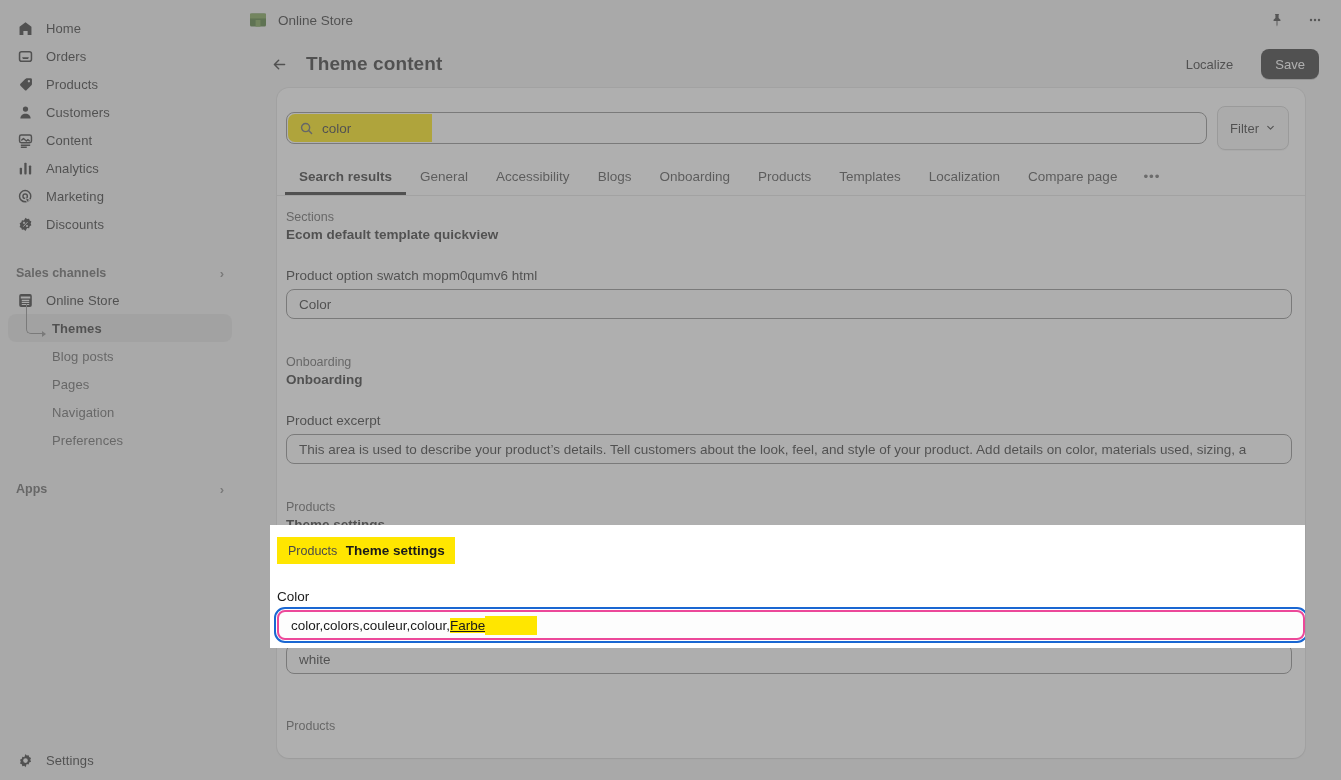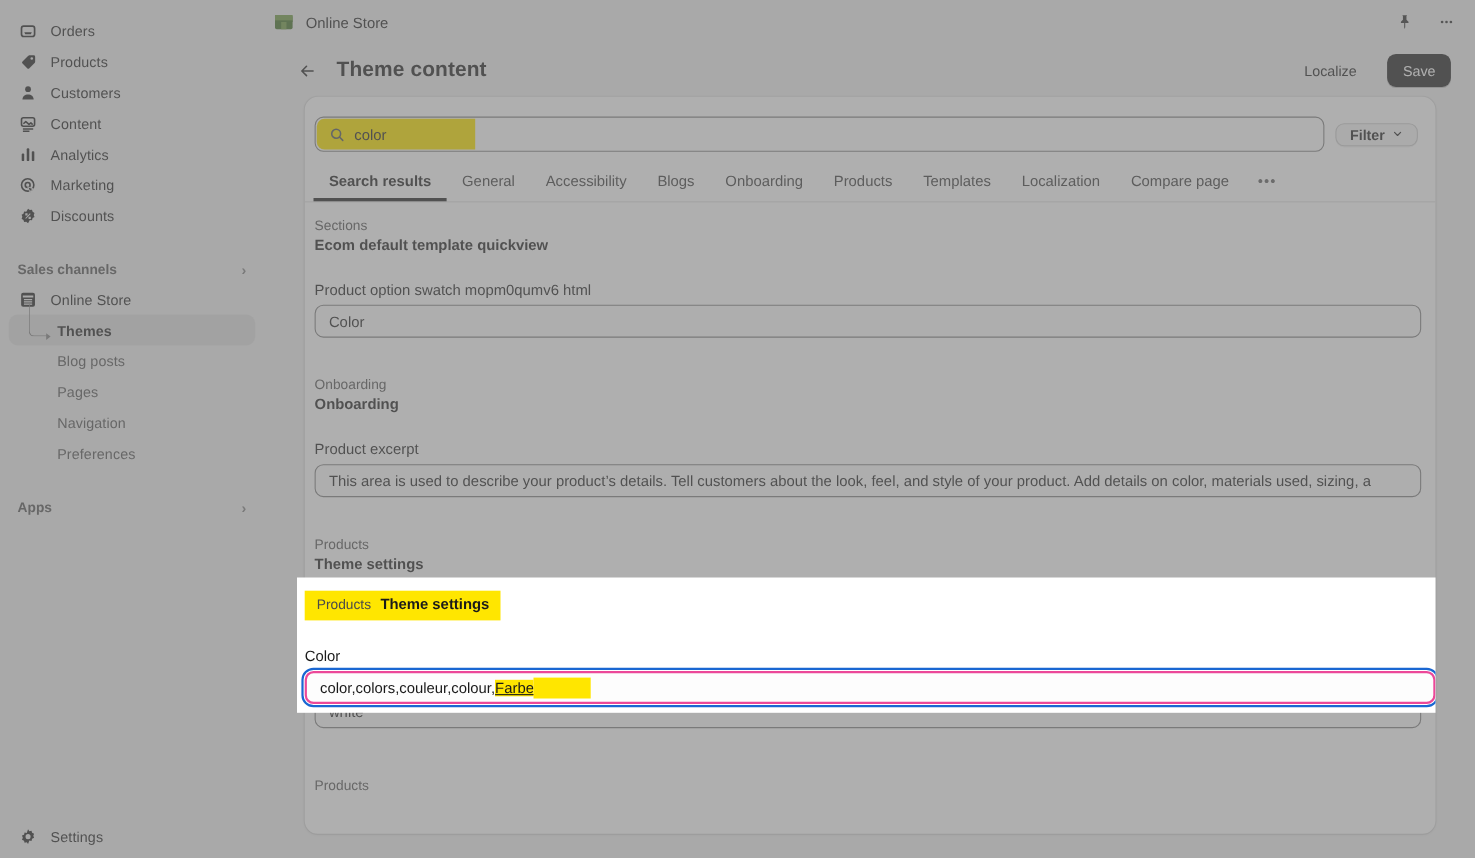--- a/index.html
+++ b/index.html
@@ -102,26 +102,25 @@
     padding: 0 12px; position: relative;
   }
   .searchfield .sico { width: 15px; height: 15px; flex: 0 0 15px; color: #5c5f62; }
   .searchfield .sval { font-size: 13.5px; color: #303030; }
   .hl-search {
     position: absolute; left: 1px; top: 1px; bottom: 1px; width: 144px;
     background: #ffe600; border-radius: 7px 0 0 7px;
   }
   .searchfield .fg { position: relative; display: flex; align-items: center; gap: 8px; }
   .filter-btn {
-    height: 21px; padding: 0 12px; border-radius: 8px;
+    height: 44px; padding: 0 12px; border-radius: 8px;
     background: #f7f7f7; border: 1px solid #d0d0d0;
     display: flex; align-items: center; gap: 6px;
     font-size: 13px; color: #303030; cursor: pointer;
     box-shadow: 0 1px 0 rgba(0,0,0,.05);
-    font-weight: bold;
   }
 
   .tabs {
     display: flex; align-items: flex-end; gap: 0;
     padding: 0 8px; border-bottom: 1px solid #e3e3e3;
     height: 36px;
   }
   .tab {
     height: 35px; padding: 0 14px; display: flex; align-items: center;
     font-size: 13.5px; color: #4a4a4a; cursor: pointer;
@@ -177,20 +176,28 @@
 </style>
 </head>
 <body>
 
 <div id="root">
 
   <div class="page">
 
     <div class="sidebar">
 
+      <div class="nav-item">
+        <span class="ico">
+          <svg width="17" height="17" viewBox="0 0 20 20" fill="#303030">
+              <path d="M10 2.5 3 8v9.5h4.5V13h5v4.5H17V8z"></path>
+            </svg>
+        </span>
+        <span>Home</span>
+      </div>
 
       <div class="nav-item">
         <span class="ico">
           <svg width="17" height="17" viewBox="0 0 20 20" fill="none" stroke="#303030" stroke-width="1.8">
               <rect x="3" y="4.5" width="14" height="11" rx="2.4"></rect>
               <path d="M3 11h3l1 2h6l1-2h3" fill="#303030" stroke="none"></path>
             </svg>
         </span>
         <span>Orders</span>
       </div>

